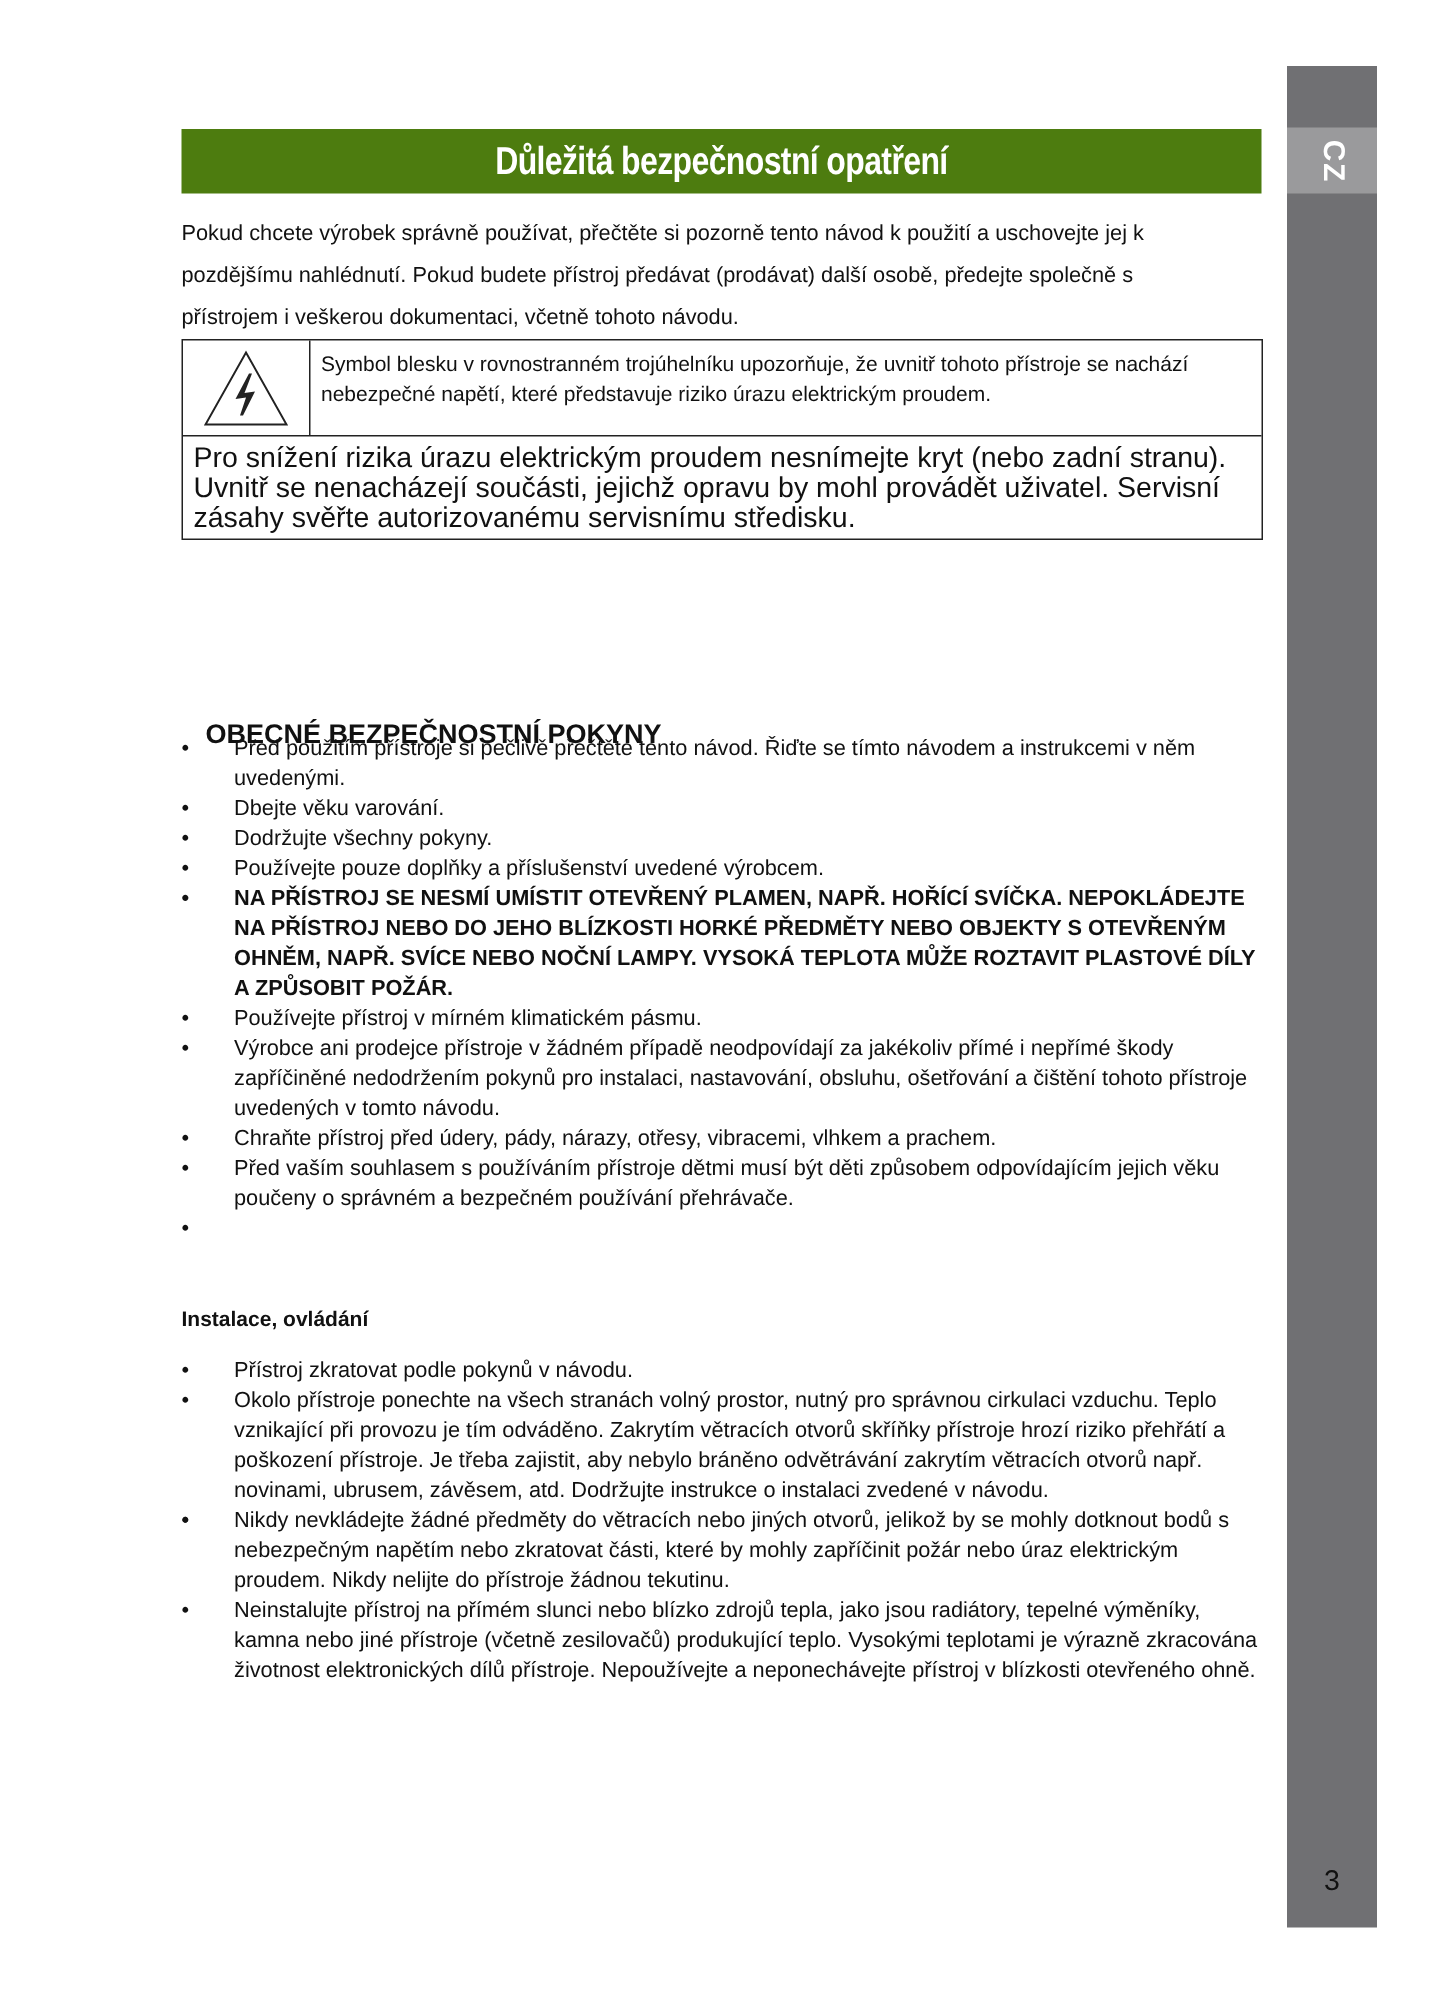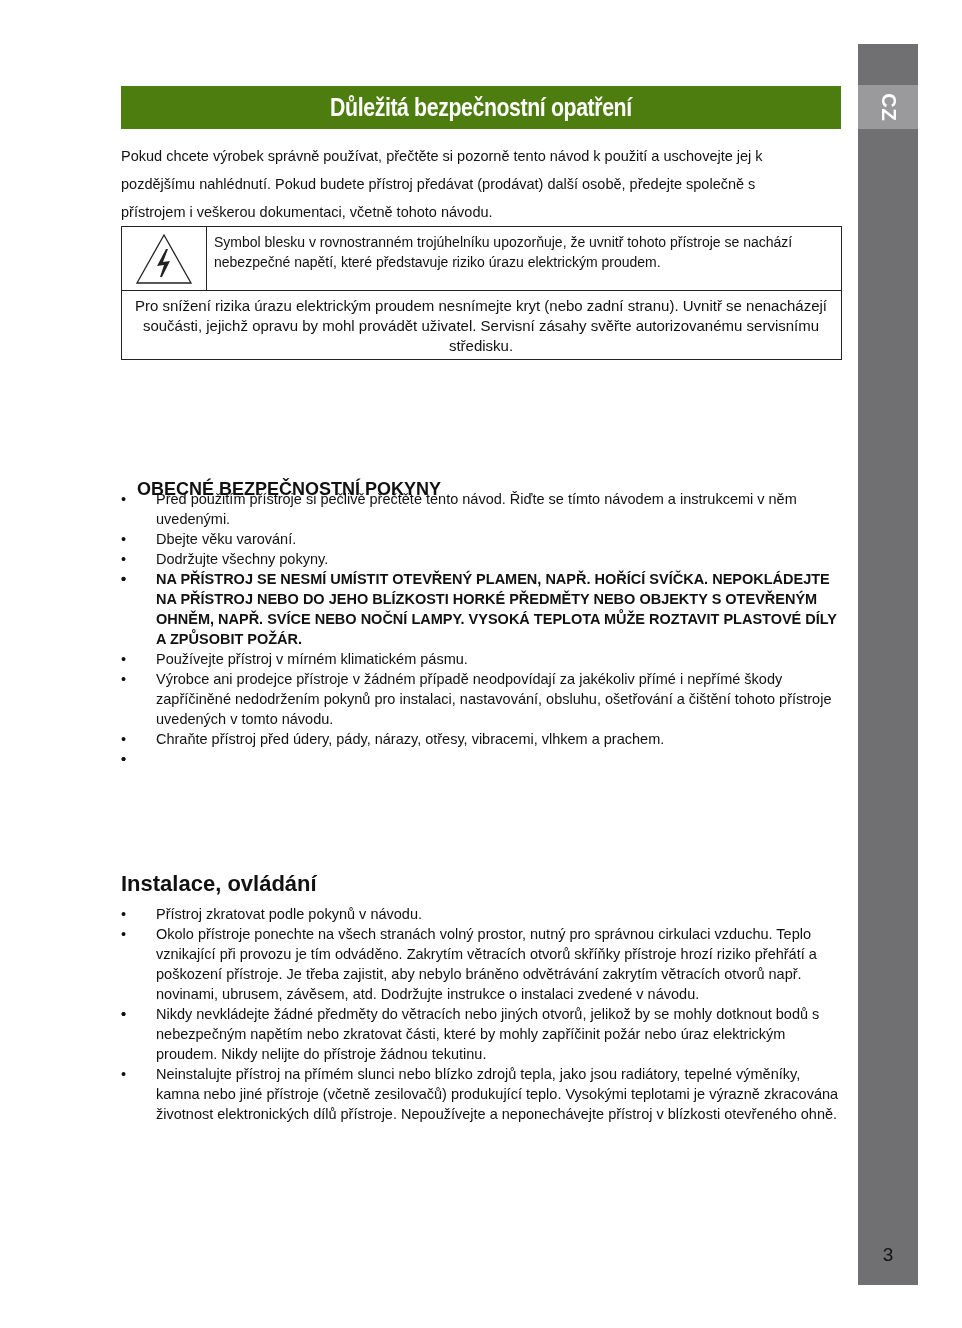--- a/index.html
+++ b/index.html
@@ -13,23 +13,23 @@
     .title-bar { position: absolute; left: 121px; top: 86px; width: 720px; height: 43px; background: #4d7c0f;
                  display: flex; align-items: center; justify-content: center; }
     .title-bar h1 { margin: 0; color: #fff; font-size: 26px; font-weight: bold; font-family: "Liberation Sans", sans-serif; letter-spacing: -0.5px; transform: scaleX(0.82); }
     .intro { position: absolute; left: 121px; top: 142px; width: 700px; font-size: 14.5px; line-height: 28px; }
     .warn-table { position: absolute; left: 121px; top: 226px; width: 719px; border: 1.5px solid #222; border-collapse: collapse; }
     .warn-row { display: flex; border-bottom: 1.5px solid #222; }
     .warn-row .icon-cell { width: 84px; border-right: 1.5px solid #222; display: flex; align-items: center; justify-content: center; }
     .warn-row .text-cell { flex: 1; padding: 5px 8px 8px 7px; font-size: 14px; line-height: 20px; }
     .row1 { height: 63px; }
     .row2 { height: 62px; }
-    .warn-foot { padding: 5px 8px 5px 7px; font-size: 15px; line-height: 20px; height: 58px; text-align: center; }
+    .warn-foot { padding: 5px 8px 5px 7px; font-size: 19px; line-height: 20px; height: 58px; }
     .sec-title { position: absolute; left: 121px; top: 463px; font-size: 18px; font-weight: bold; margin: 16px; }
-    .sub-title { position: absolute; left: 121px; top: 871px; font-size: 22px; font-weight: bold; margin: 0; }
+    .sub-title { position: absolute; left: 121px; top: 871px; font-size: 14px; font-weight: bold; margin: 0; }
     ul.bullets { position: absolute; left: 121px; width: 722px; margin: 0; padding: 0; list-style: none; font-size: 14.5px; line-height: 20px; }
     ul.bullets li { position: relative; padding-left: 35px; }
     ul.bullets li .dot { position: absolute; left: 0; top: 0; }
     ul.bullets li.bold { font-weight: bold; }
     #list1 { top: 489px; }
     #list2 { top: 904px; }
   </style>
 </head>
 <body>
 
@@ -56,26 +56,26 @@
     <div class="text-cell">Symbol blesku v rovnostranném trojúhelníku upozorňuje, že uvnitř tohoto přístroje se nachází nebezpečné napětí, které představuje riziko úrazu elektrickým proudem.</div>
   </div>
   <div class="warn-foot">Pro snížení rizika úrazu elektrickým proudem nesnímejte kryt (nebo zadní stranu). Uvnitř se nenacházejí součásti, jejichž opravu by mohl provádět uživatel. Servisní zásahy svěřte autorizovanému servisnímu středisku.</div>
 </div>
 
 <h2 class="sec-title">OBECNÉ BEZPEČNOSTNÍ POKYNY</h2>
 <ul class="bullets" id="list1">
   <li><span class="dot">•</span><span>Před použitím přístroje si pečlivě přečtěte tento návod. Řiďte se tímto návodem a instrukcemi v něm uvedenými.</span></li>
   <li><span class="dot">•</span><span>Dbejte věku varování.</span></li>
   <li><span class="dot">•</span><span>Dodržujte všechny pokyny.</span></li>
-  <li><span class="dot">•</span></li>
+  <li><span class="dot">•</span><span>Používejte pouze doplňky a příslušenství uvedené výrobcem.</span></li>
   <li class="bold"><span class="dot">•</span><span>NA PŘÍSTROJ SE NESMÍ UMÍSTIT OTEVŘENÝ PLAMEN, NAPŘ. HOŘÍCÍ SVÍČKA. NEPOKLÁDEJTE NA PŘÍSTROJ NEBO DO JEHO BLÍZKOSTI HORKÉ PŘEDMĚTY NEBO OBJEKTY S OTEVŘENÝM OHNĚM, NAPŘ. SVÍCE NEBO NOČNÍ LAMPY. VYSOKÁ TEPLOTA MŮŽE ROZTAVIT PLASTOVÉ DÍLY A ZPŮSOBIT POŽÁR.</span></li>
   <li><span class="dot">•</span><span>Používejte přístroj v mírném klimatickém pásmu.</span></li>
   <li><span class="dot">•</span><span>Výrobce ani prodejce přístroje v žádném případě neodpovídají za jakékoliv přímé i nepřímé škody zapříčiněné nedodržením pokynů pro instalaci, nastavování, obsluhu, ošetřování a čištění tohoto přístroje uvedených v tomto návodu.</span></li>
   <li><span class="dot">•</span><span>Chraňte přístroj před údery, pády, nárazy, otřesy, vibracemi, vlhkem a prachem.</span></li>
-  <li><span class="dot">•</span></li>
+  <li><span class="dot">•</span><span>Před vaším souhlasem s používáním přístroje dětmi musí být děti způsobem odpovídajícím jejich věku poučeny o správném a bezpečném používání přehrávače.</span></li>
   <li><span class="dot">•</span></li>
 </ul>
 
 <h3 class="sub-title">Instalace, ovládání</h3>
 <ul class="bullets" id="list2">
   <li><span class="dot">•</span><span>Přístroj zkratovat podle pokynů v návodu.</span></li>
   <li><span class="dot">•</span><span>Okolo přístroje ponechte na všech stranách volný prostor, nutný pro správnou cirkulaci vzduchu. Teplo vznikající při provozu je tím odváděno. Zakrytím větracích otvorů skříňky přístroje hrozí riziko přehřátí a poškození přístroje. Je třeba zajistit, aby nebylo bráněno odvětrávání zakrytím větracích otvorů např. novinami, ubrusem, závěsem, atd. Dodržujte instrukce o instalaci zvedené v návodu.</span></li>
   <li><span class="dot">•</span></li>
   <li><span class="dot">•</span><span>Nikdy nevkládejte žádné předměty do větracích nebo jiných otvorů, jelikož by se mohly dotknout bodů s nebezpečným napětím nebo zkratovat části, které by mohly zapříčinit požár nebo úraz elektrickým proudem. Nikdy nelijte do přístroje žádnou tekutinu.</span></li>
   <li><span class="dot">•</span><span>Neinstalujte přístroj na přímém slunci nebo blízko zdrojů tepla, jako jsou radiátory, tepelné výměníky, kamna nebo jiné přístroje (včetně zesilovačů) produkující teplo. Vysokými teplotami je výrazně zkracována životnost elektronických dílů přístroje. Nepoužívejte a neponechávejte přístroj v blízkosti otevřeného ohně.</span></li>

